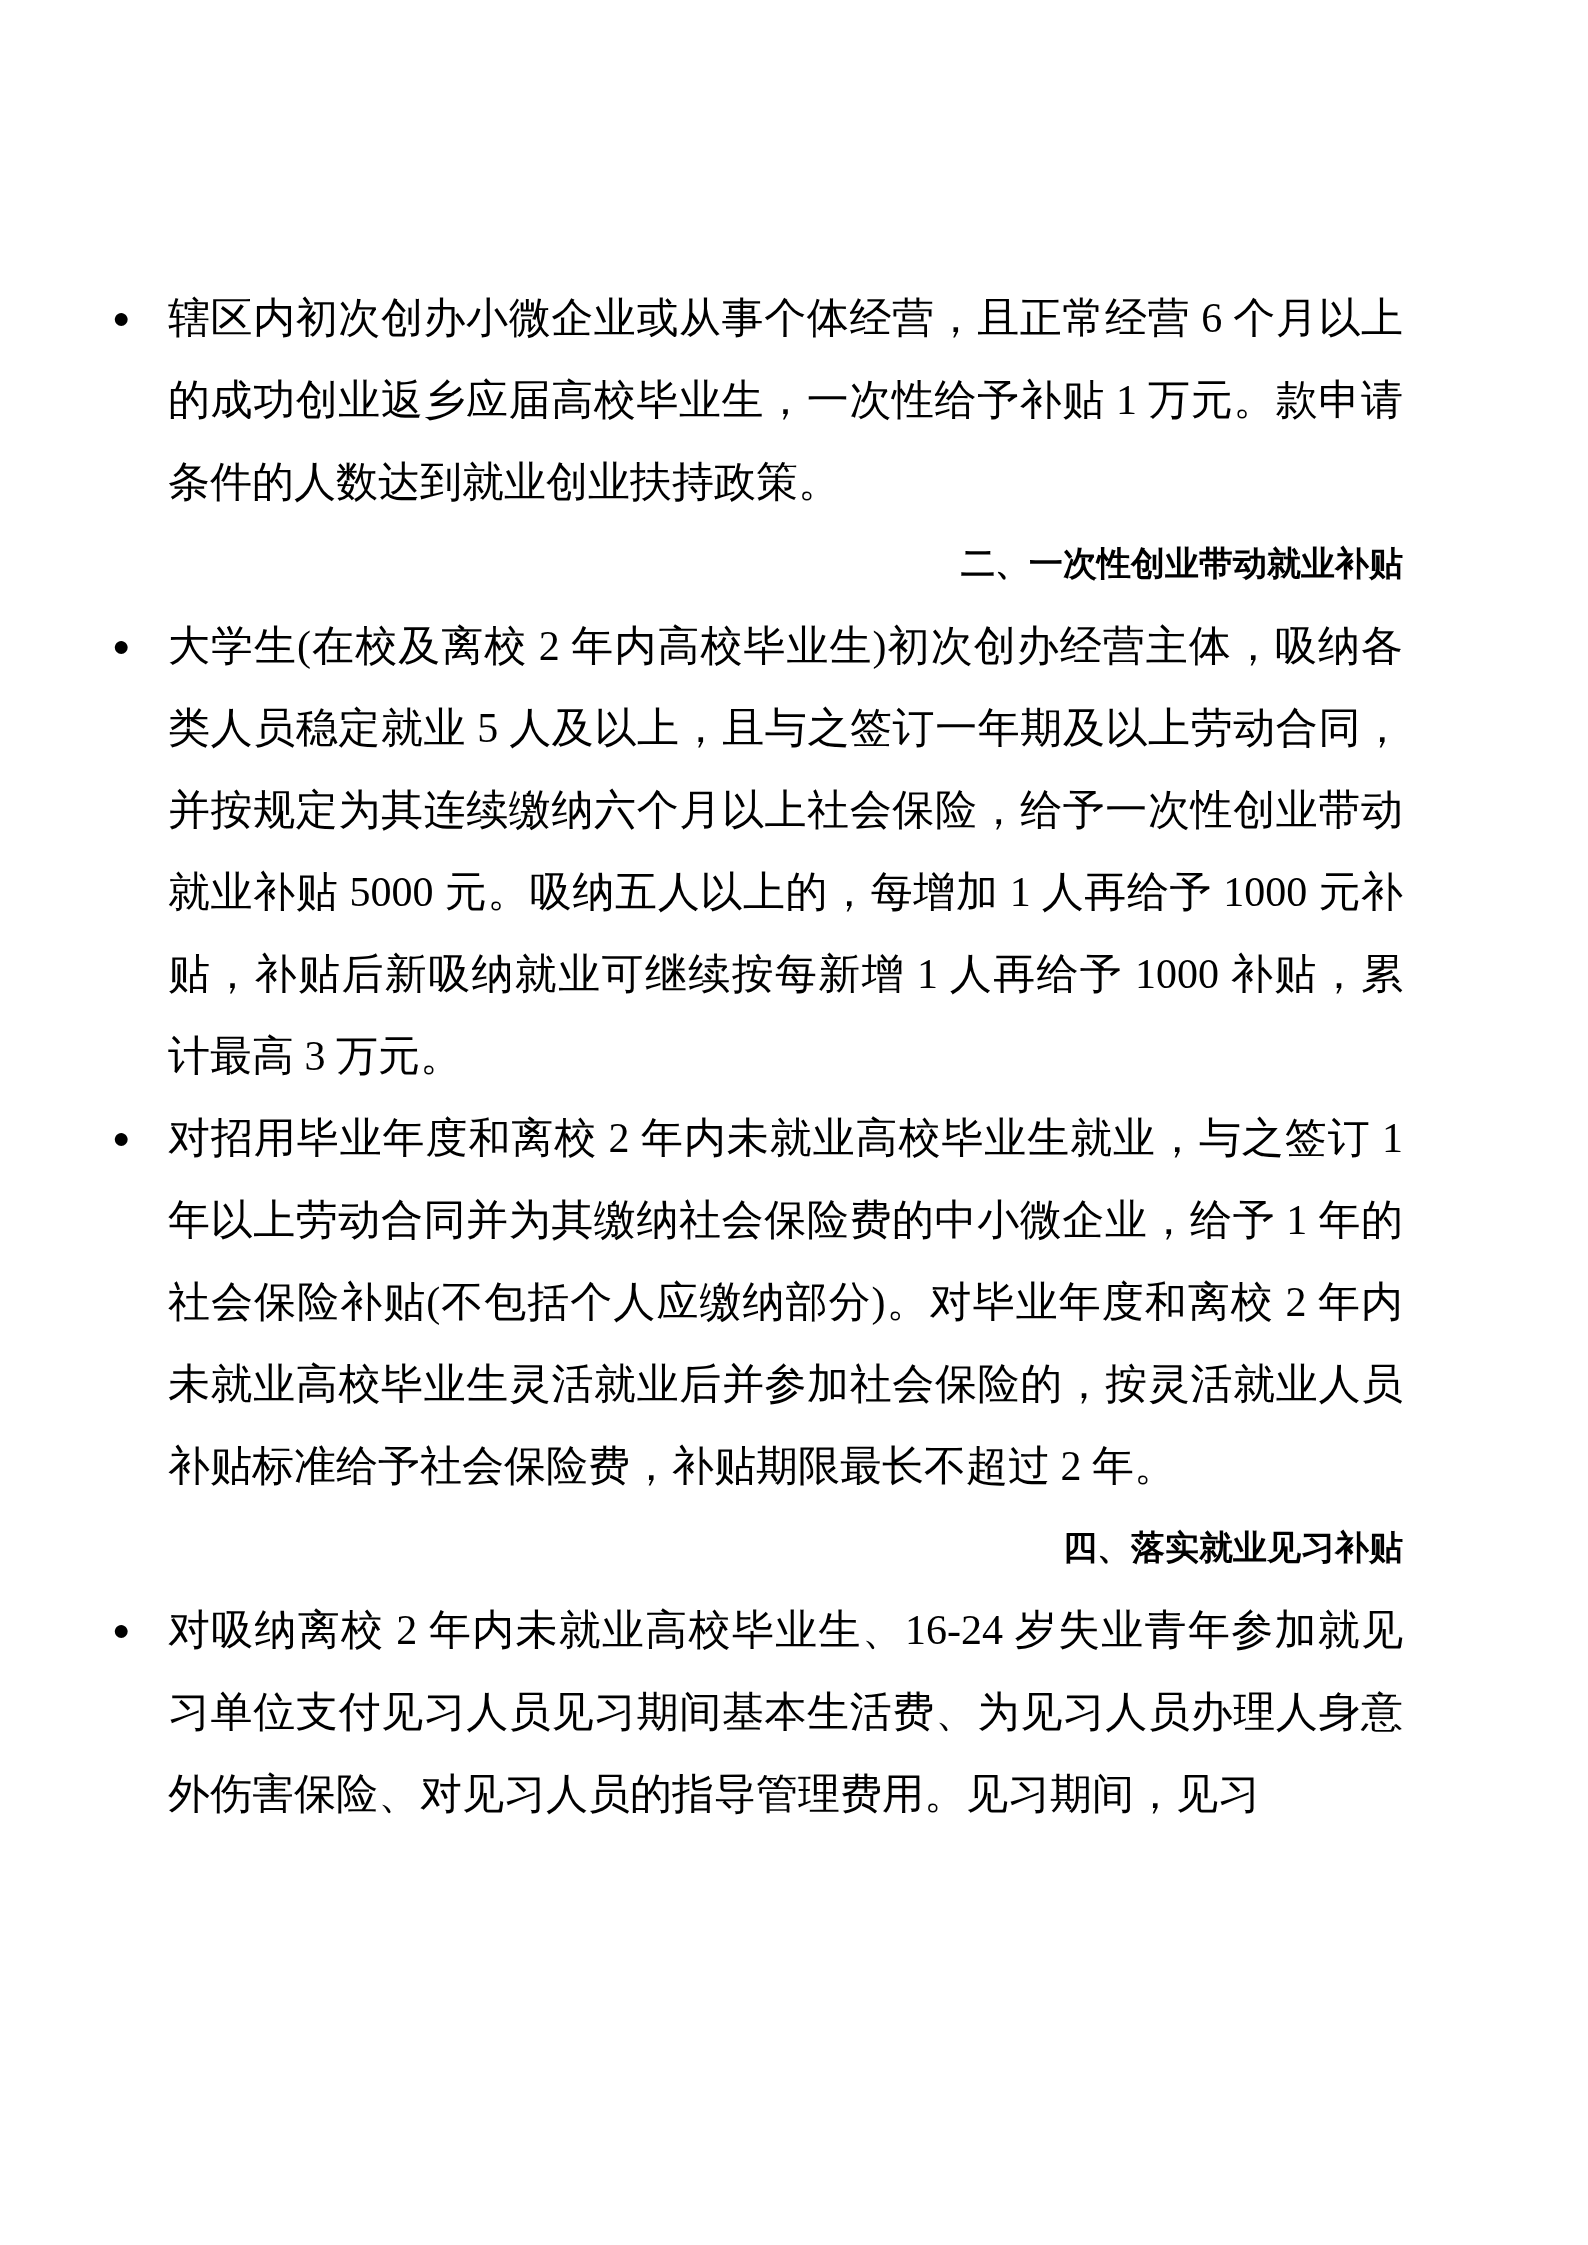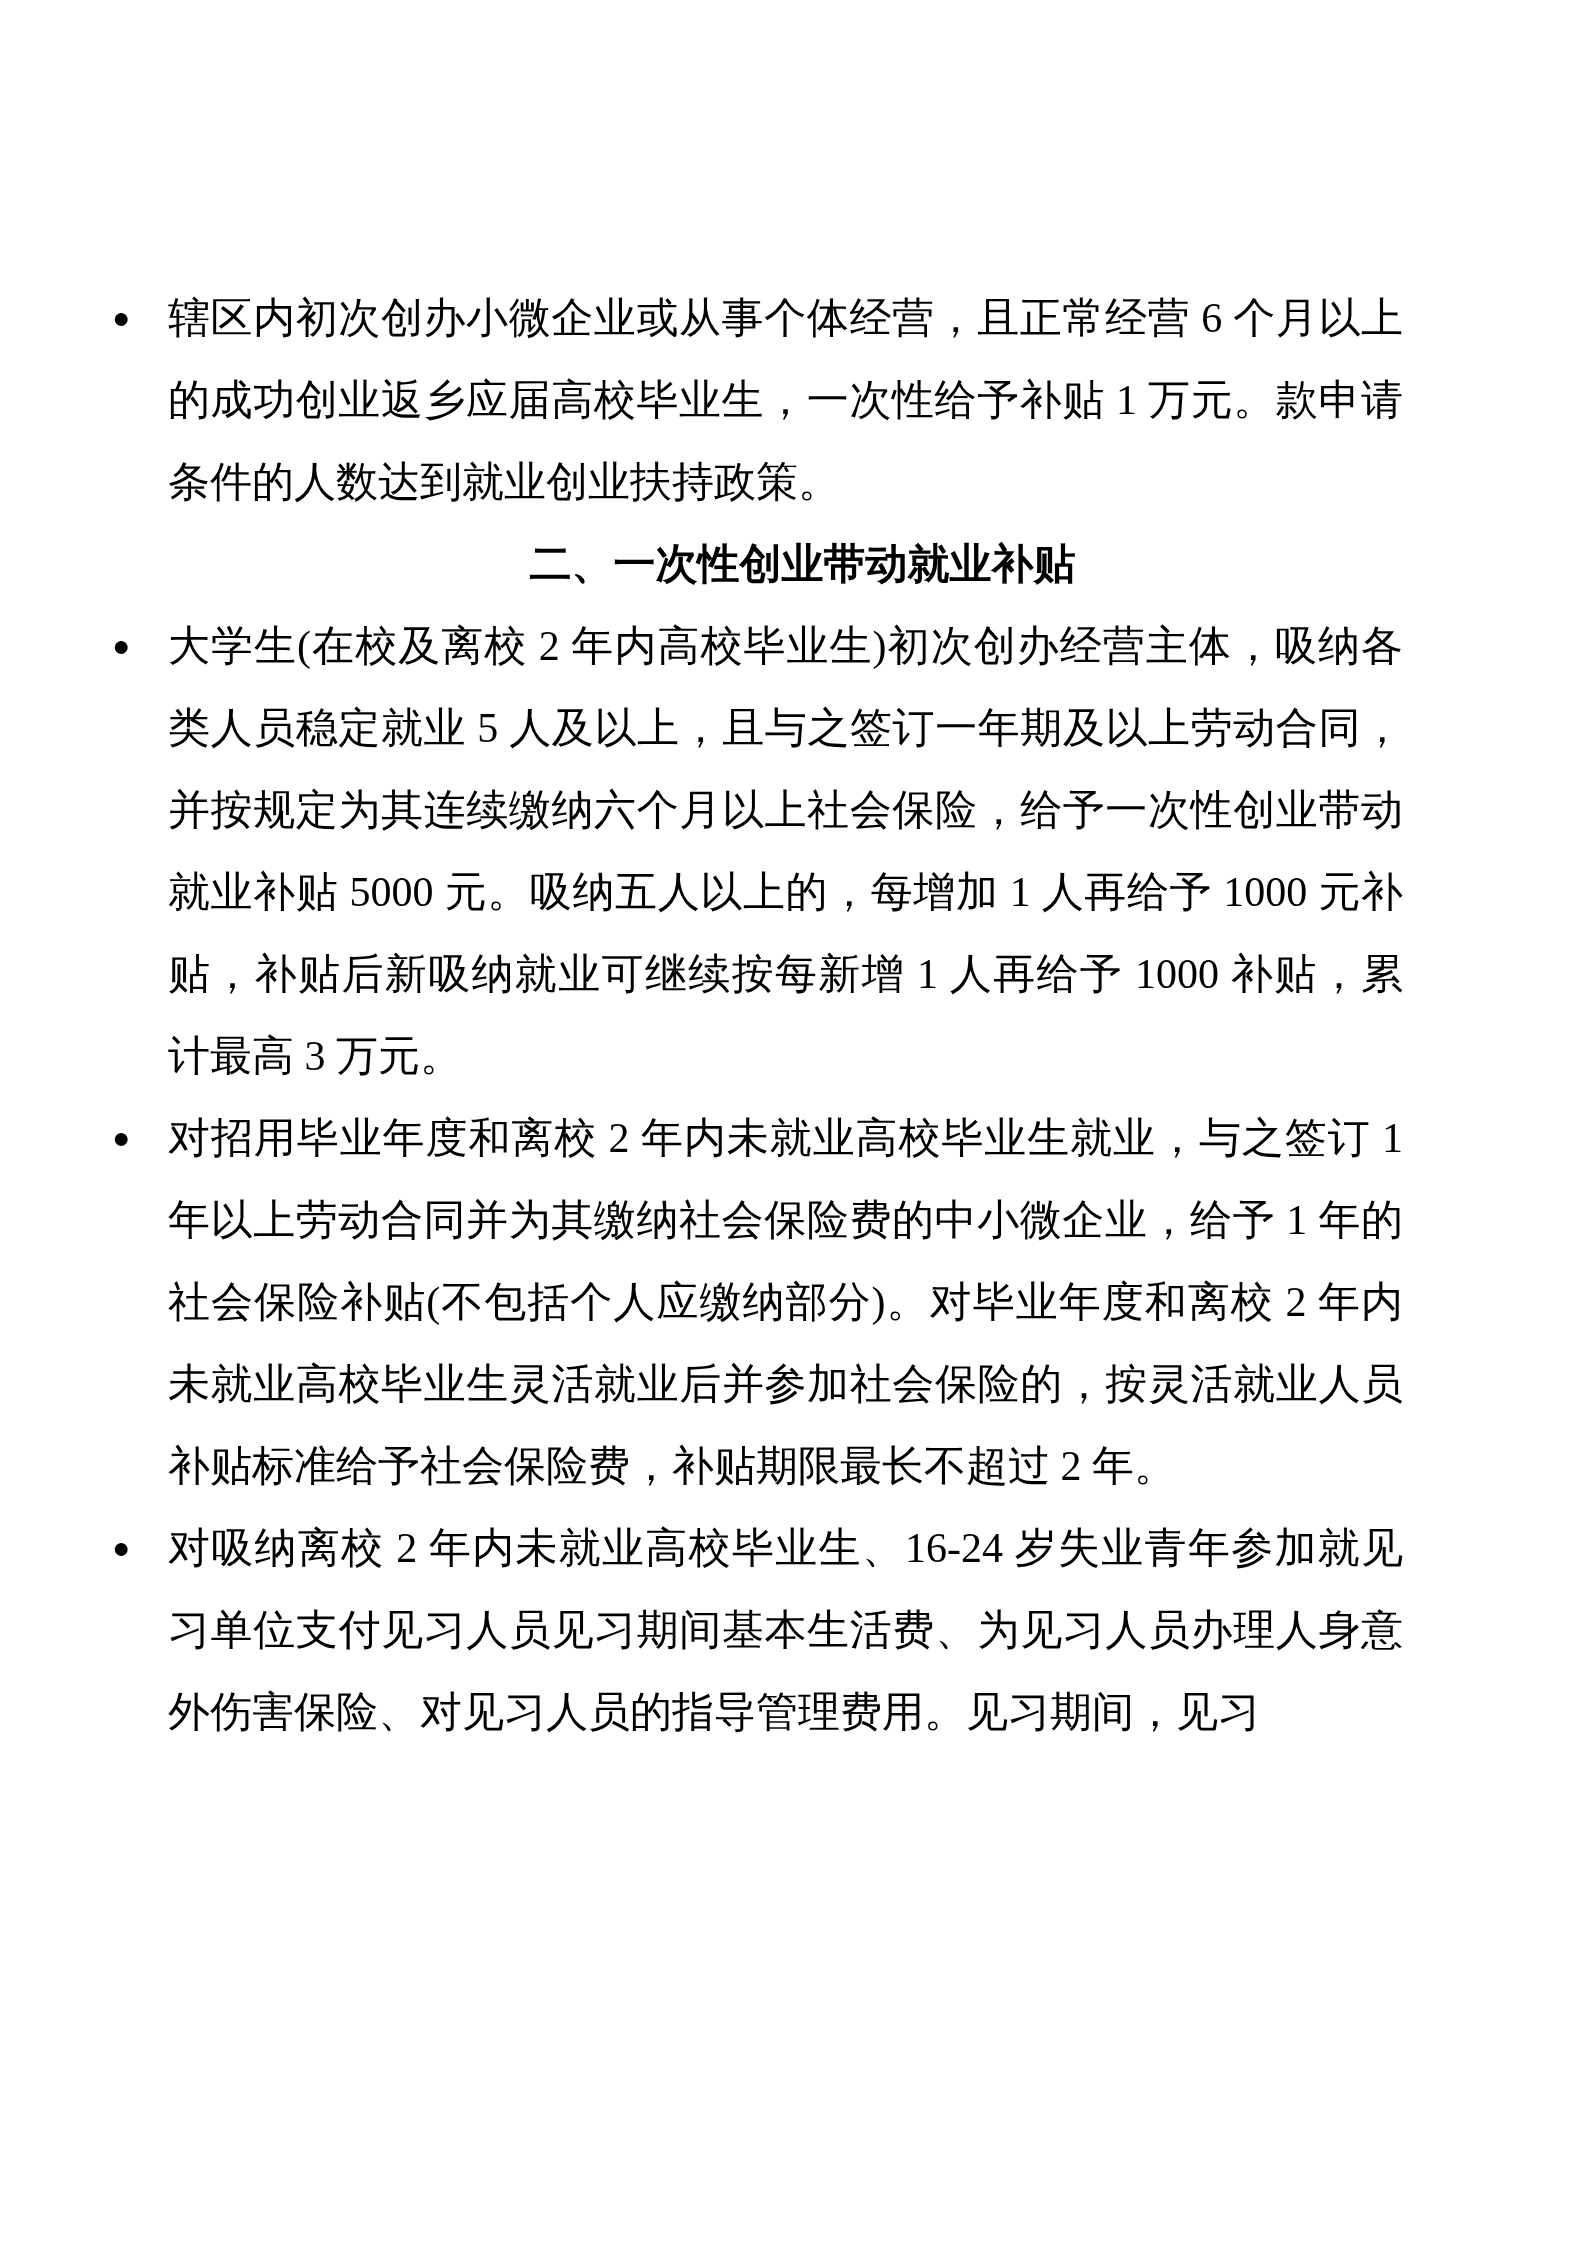--- a/index.html
+++ b/index.html
@@ -30,25 +30,25 @@
   p.bullet .marker {
     position: absolute;
     left: -56px;
     top: 0;
     font-size: 30px;
     line-height: 82px;
     color: #000000;
   }
   h2.heading {
     margin: 0;
-    font-size: 42px;
+    font-size: 34px;
     line-height: 82px;
     font-weight: bold;
     text-indent: 34px;
-    text-align: center;
+    text-align: right;
     color: #000000;
   }
 </style>
 </head>
 <body>
 
 <section class="page">
   <div class="content">
 
     <p class="bullet">
@@ -62,20 +62,21 @@
       <span class="marker">●</span>
       <span>大学生(在校及离校 2 年内高校毕业生)初次创办经营主体，吸纳各类人员稳定就业 5 人及以上，且与之签订一年期及以上劳动合同，并按规定为其连续缴纳六个月以上社会保险，给予一次性创业带动就业补贴 5000 元。吸纳五人以上的，每增加 1 人再给予 1000 元补贴，补贴后新吸纳就业可继续按每新增 1 人再给予 1000 补贴，累计最高 3 万元。</span>
     </p>
 
 
     <p class="bullet">
       <span class="marker">●</span>
       <span>对招用毕业年度和离校 2 年内未就业高校毕业生就业，与之签订 1 年以上劳动合同并为其缴纳社会保险费的中小微企业，给予 1 年的社会保险补贴(不包括个人应缴纳部分)。对毕业年度和离校 2 年内未就业高校毕业生灵活就业后并参加社会保险的，按灵活就业人员补贴标准给予社会保险费，补贴期限最长不超过 2 年。</span>
     </p>
 
+    <h2 class="heading">四、落实就业见习补贴</h2>
 
     <p class="bullet">
       <span class="marker">●</span>
       <span>对吸纳离校 2 年内未就业高校毕业生、16-24 岁失业青年参加就见习单位支付见习人员见习期间基本生活费、为见习人员办理人身意外伤害保险、对见习人员的指导管理费用。见习期间，见习</span>
     </p>
 
   </div>
 </section>
 
 </body></html>

